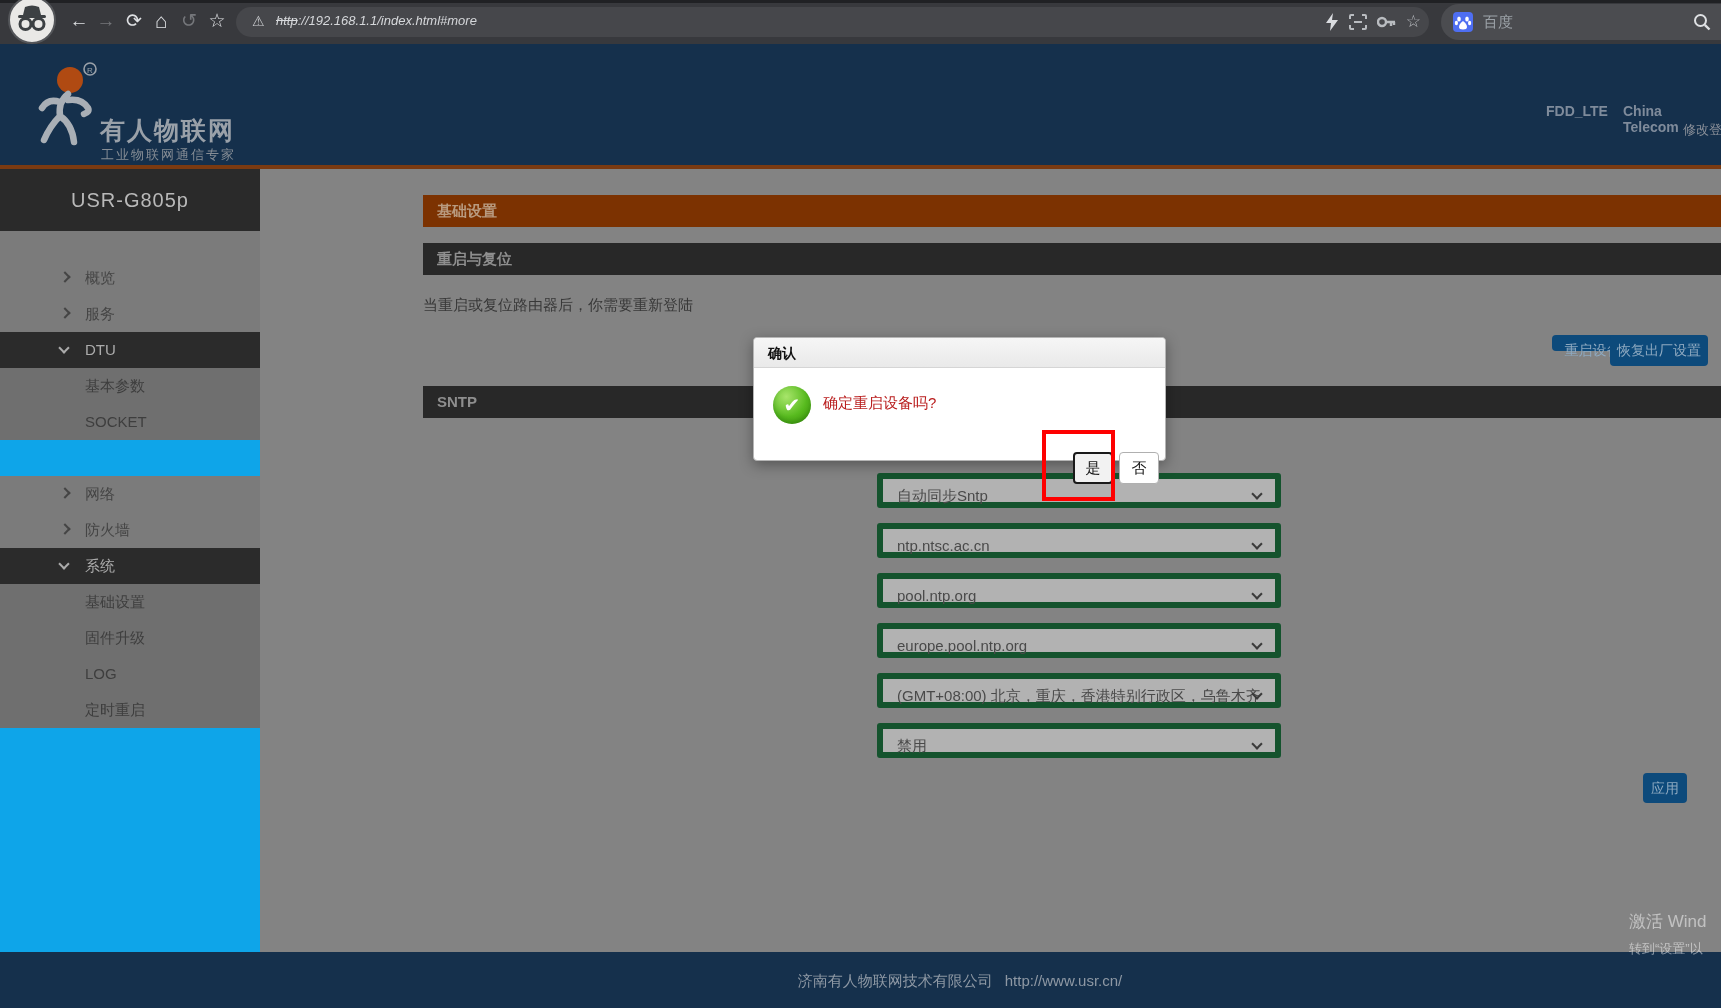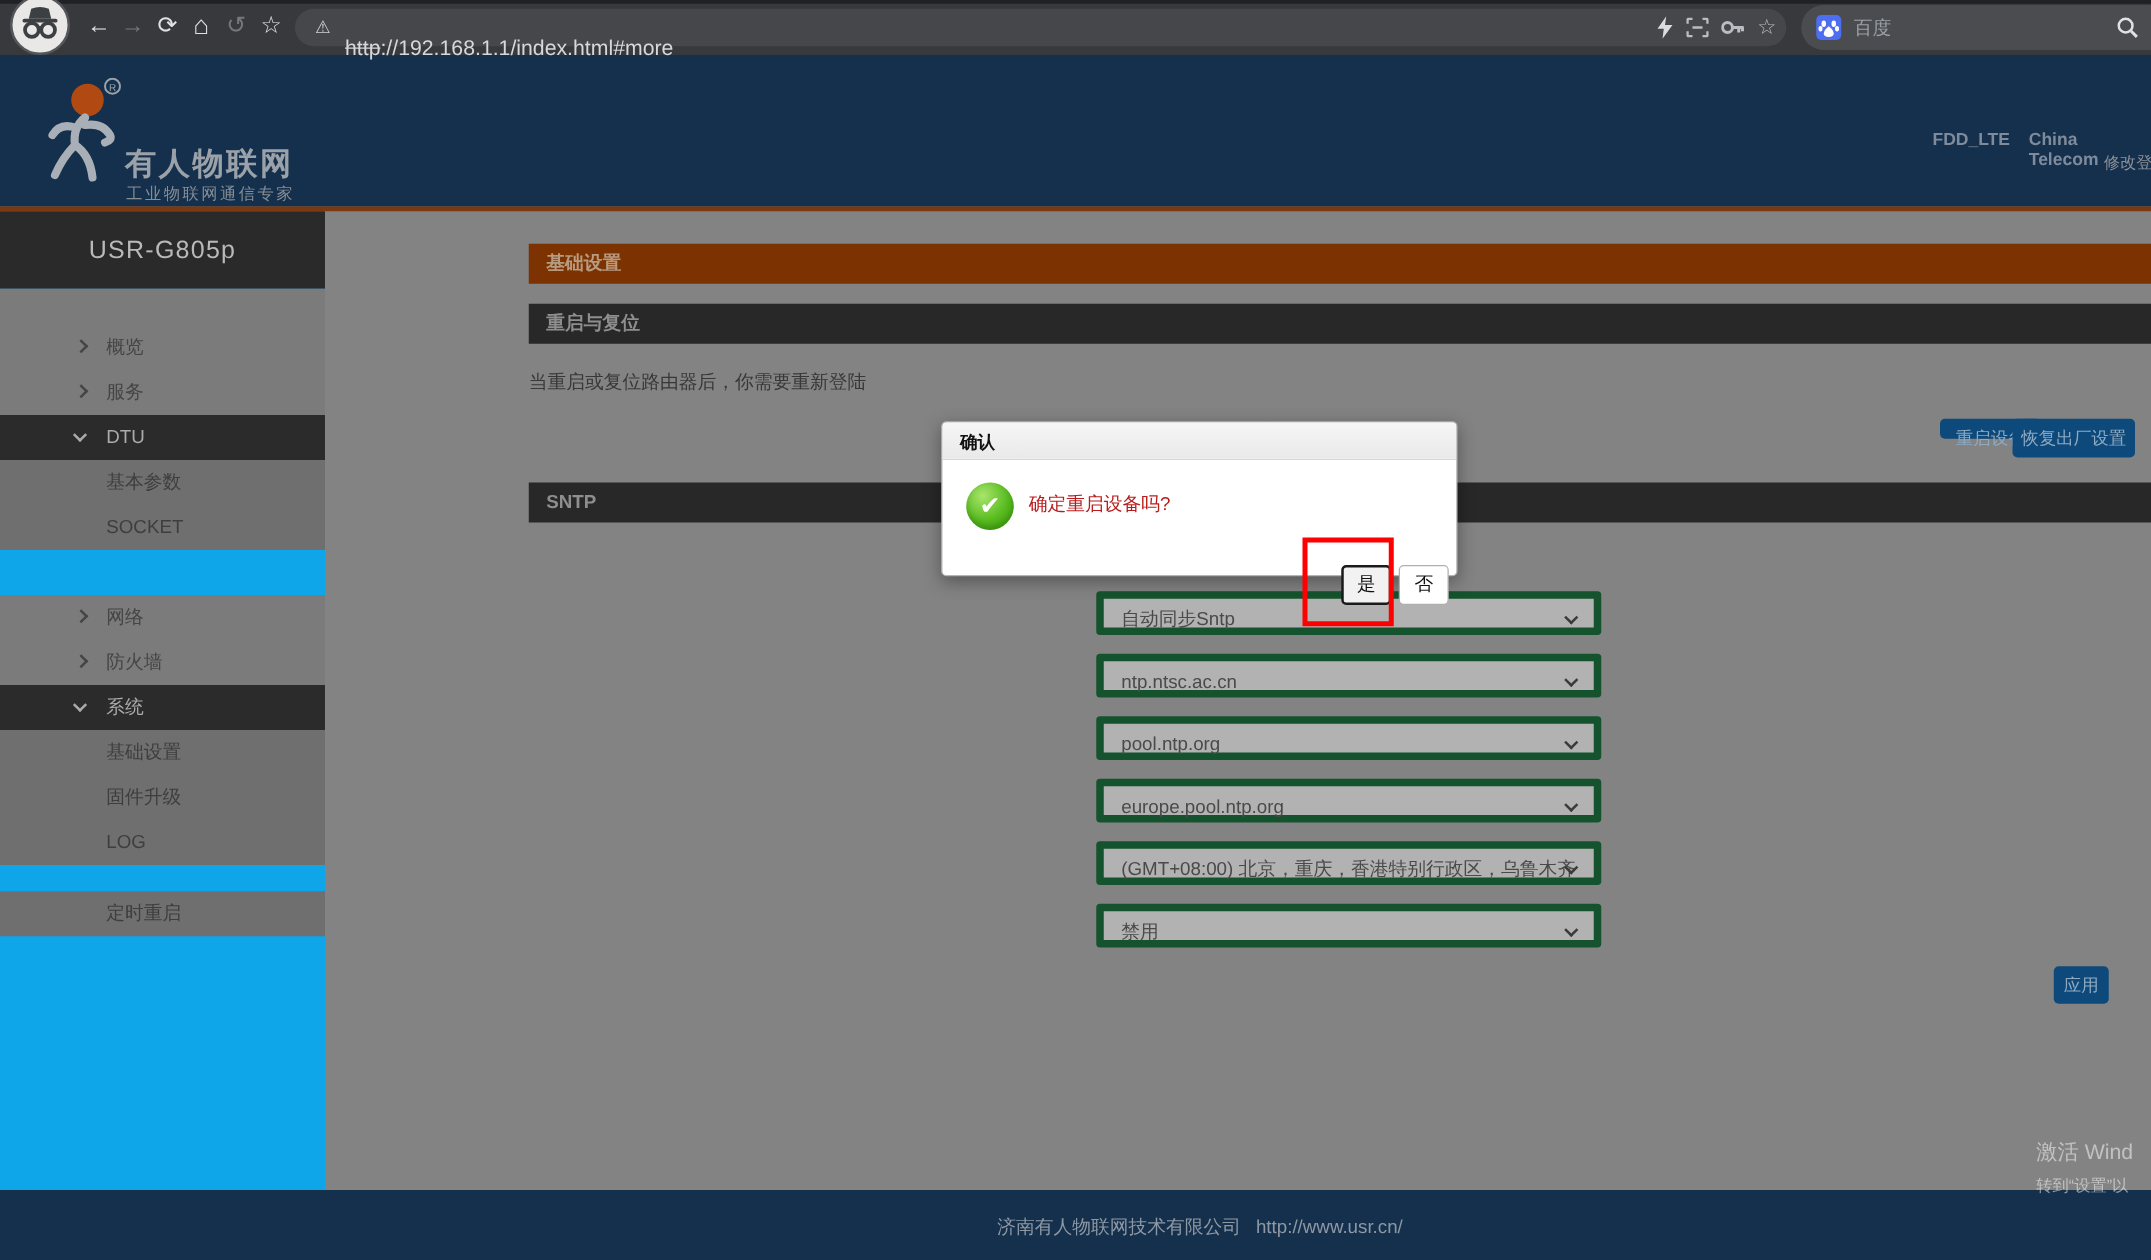--- a/index.html
+++ b/index.html
@@ -8,21 +8,21 @@
   .abs { position:absolute; }
 
   
   .browser-bar { left:0; top:0; width:1721px; height:44px; background:#38393d; z-index:30; }
   .browser-top-strip { left:0; top:0; width:1721px; height:3px; background:#202124; }
   .avatar-circle { left:8px; top:-4px; width:48px; height:48px; border-radius:50%; background:#e9e8e6; border:2px solid #54565a; }
   .nav-ico { top:8px; width:26px; height:26px; text-align:center; line-height:26px; font-size:19px; color:#dfe1e4; }
   .nav-ico.disabled { color:#75777b; }
   .url-pill { left:236px; top:7px; width:1193px; height:30px; border-radius:15px; background:#46474b; }
   .url-warn { left:16px; top:6px; font-size:14px; color:#cfd1d4; }
-  .url-text { left:40px; top:22px; font-size:17px; color:#d6d8db; white-space:nowrap; }
+  .url-text { left:40px; top:6px; font-size:13px; color:#d6d8db; white-space:nowrap;font-style:italic; }
   .url-text .struck { text-decoration:line-through; }
   .pill-icos { right:8px; top:3px; height:24px; display:flex; gap:10px; align-items:center; }
   .search-box { left:1441px; top:4px; width:296px; height:36px; border-radius:18px; background:#4b4c50; }
   .baidu-logo { left:12px; top:8px; width:20px; height:20px; border-radius:4px; background:#4e6ef2; }
   .search-text { left:42px; top:9px; font-size:15px; color:#9ba1a7; }
   .mag { left:252px; top:9px; }
 
   
   .site-header { left:0; top:44px; width:1721px; height:121px; background:#15304c; z-index:1; }
   .brand { left:100px; top:70px; font-size:25px; font-weight:bold; color:#9aa1a9; letter-spacing:2px; }
@@ -199,21 +199,21 @@
     </div>
   <div class="abs menu-item sub" style="top:415px">
       <span class="menu-label">基础设置</span>
     </div>
   <div class="abs menu-item sub" style="top:451px">
       <span class="menu-label">固件升级</span>
     </div>
   <div class="abs menu-item sub" style="top:487px">
       <span class="menu-label">LOG</span>
     </div>
-  <div class="abs menu-item sub" style="top:544px">
+  <div class="abs menu-item sub" style="top:523px">
       <span class="menu-label">定时重启</span>
     </div>
 </div>
 
 <div class="abs section-bar bar-orange"><span>基础设置</span></div>
 <div class="abs section-bar bar-dark1"><span>重启与复位</span></div>
 <div class="abs desc-text">当重启或复位路由器后，你需要重新登陆</div>
 <div class="abs btn-blue btn-reboot">重启设备</div>
 <div class="abs btn-blue btn-factory">恢复出厂设置</div>
 <div class="abs section-bar bar-dark2"><span>SNTP</span></div>

